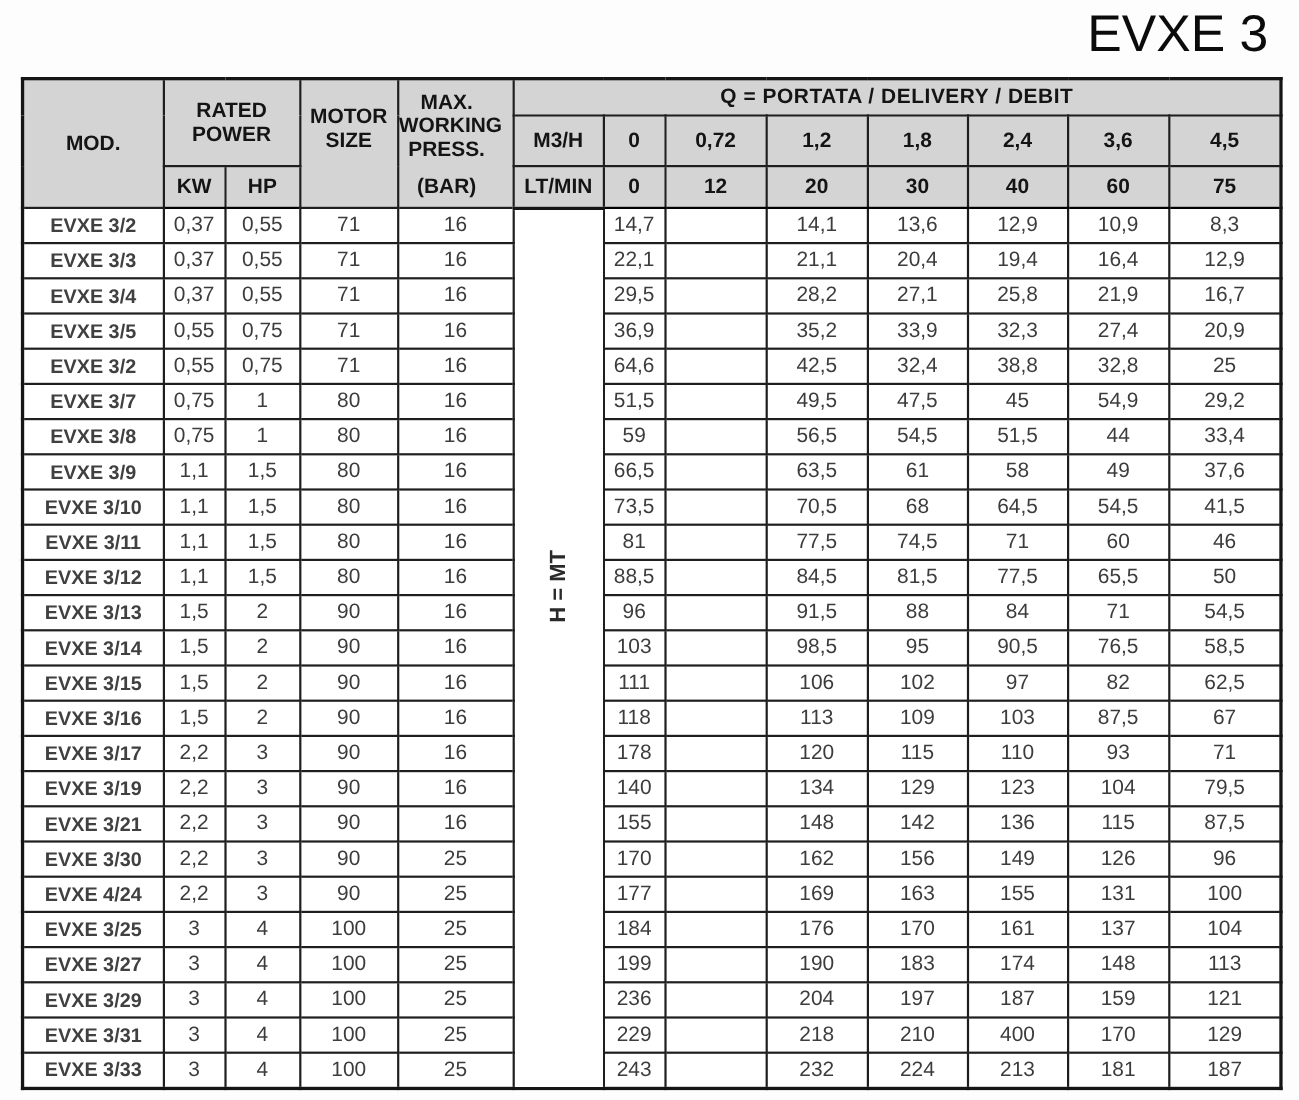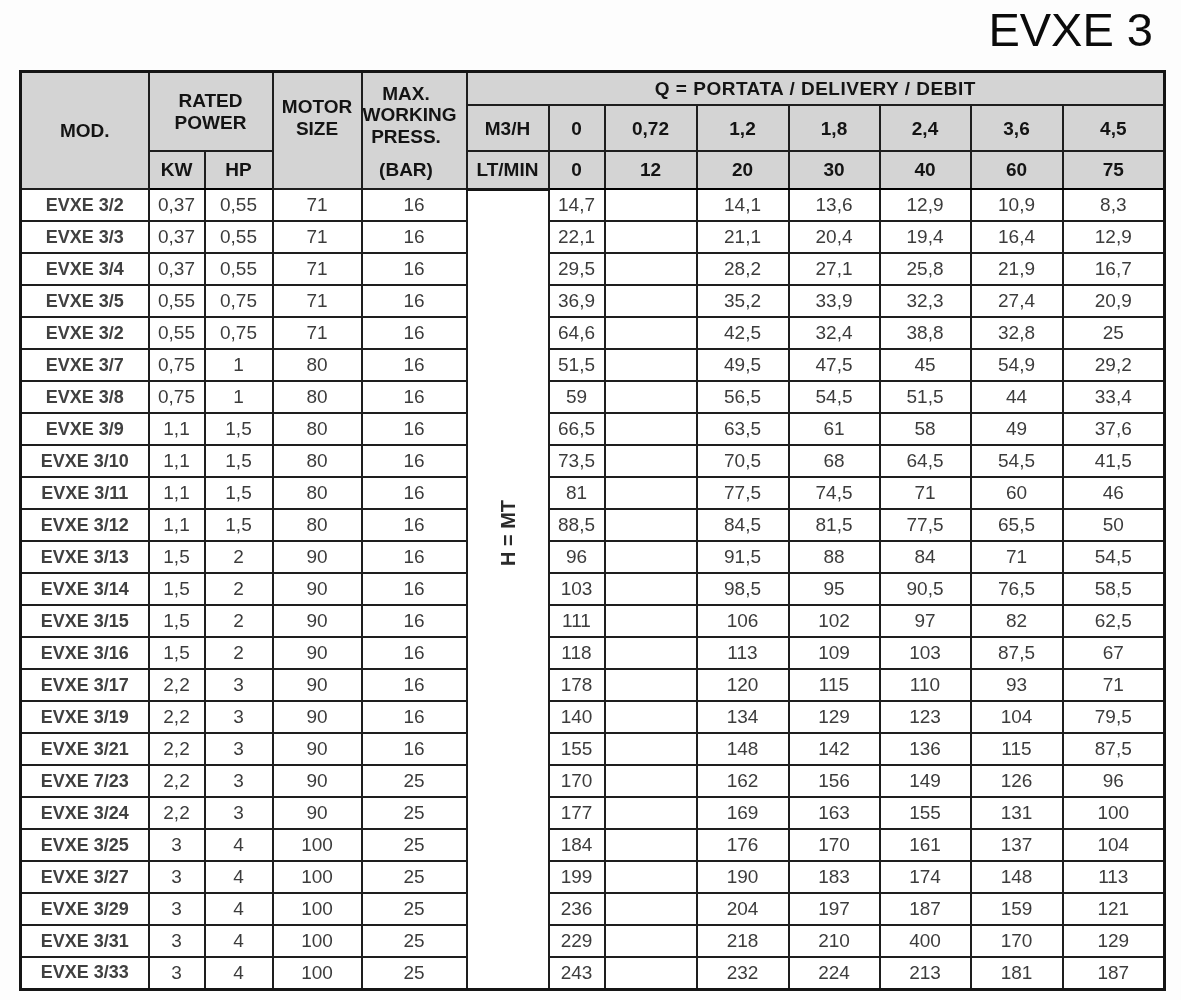--- a/index.html
+++ b/index.html
@@ -367,35 +367,35 @@
         <td class="spec-cell">16</td>
         <td class="value-cell">155</td>
         <td class="value-cell"></td>
         <td class="value-cell">148</td>
         <td class="value-cell">142</td>
         <td class="value-cell">136</td>
         <td class="value-cell">115</td>
         <td class="value-cell">87,5</td>
       </tr>
       <tr>
-        <td class="model-cell">EVXE 7/23</td>
+        <td class="model-cell">EVXE 3/30</td>
         <td class="spec-cell">2,2</td>
         <td class="spec-cell">3</td>
         <td class="spec-cell">90</td>
         <td class="spec-cell">25</td>
         <td class="value-cell">170</td>
         <td class="value-cell"></td>
         <td class="value-cell">162</td>
         <td class="value-cell">156</td>
         <td class="value-cell">149</td>
         <td class="value-cell">126</td>
         <td class="value-cell">96</td>
       </tr>
       <tr>
-        <td class="model-cell">EVXE 3/24</td>
+        <td class="model-cell">EVXE 4/24</td>
         <td class="spec-cell">2,2</td>
         <td class="spec-cell">3</td>
         <td class="spec-cell">90</td>
         <td class="spec-cell">25</td>
         <td class="value-cell">177</td>
         <td class="value-cell"></td>
         <td class="value-cell">169</td>
         <td class="value-cell">163</td>
         <td class="value-cell">155</td>
         <td class="value-cell">131</td>

